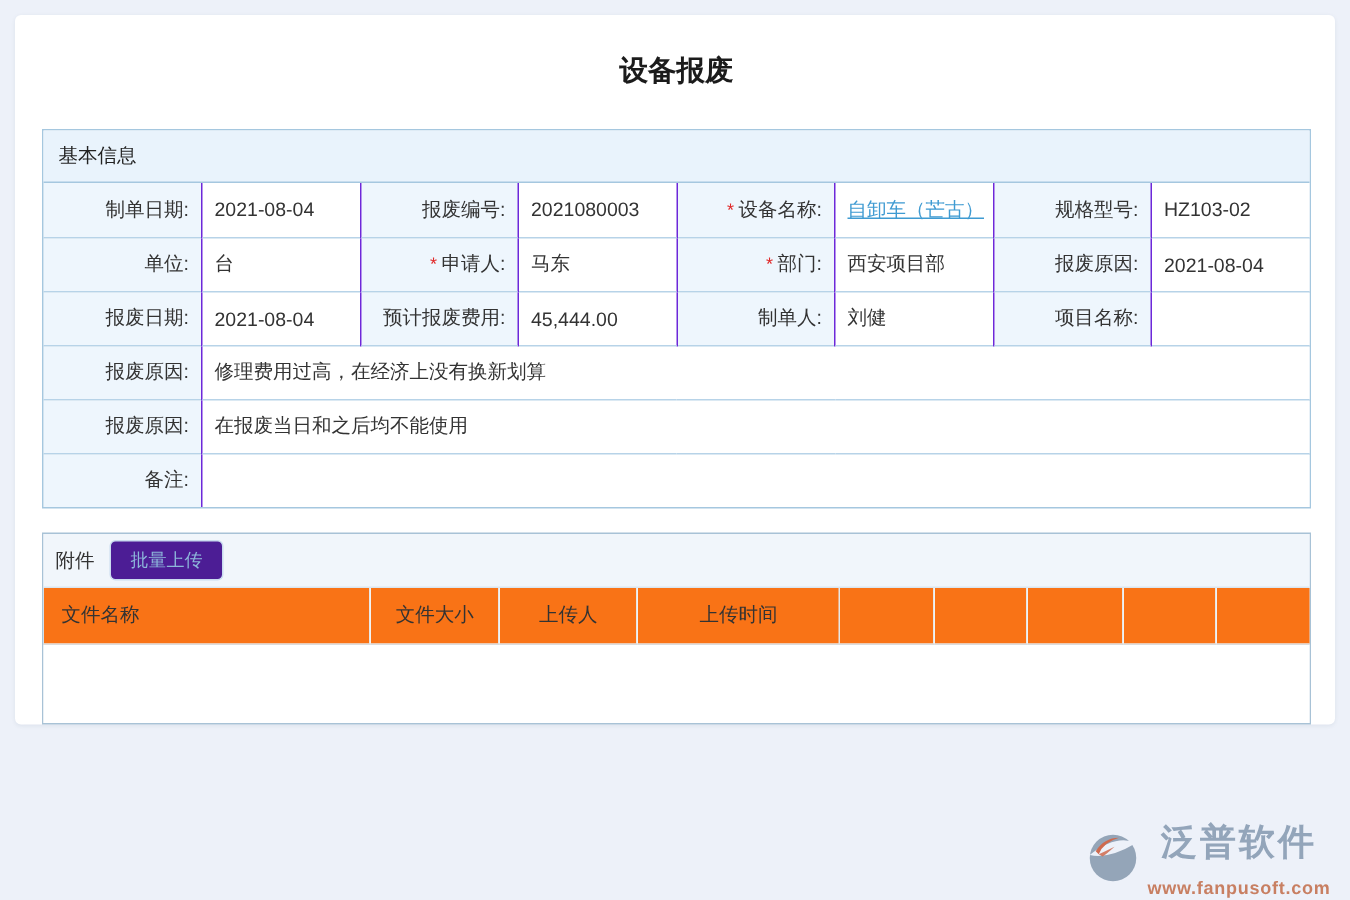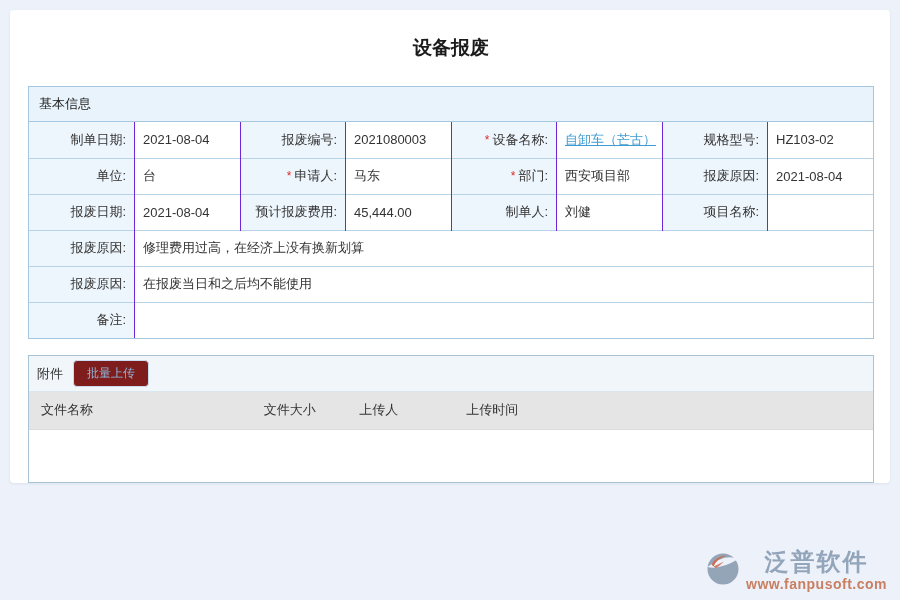--- a/index.html
+++ b/index.html
@@ -57,56 +57,56 @@
 
   .attach-panel { border: 1px solid #a8c2d6; margin-top: 16px; }
   .attach-header {
     background: #f1f6fb;
     padding: 4px 8px;
     display: flex; align-items: center; gap: 10px;
     font-size: 13px; color: #333;
     border-bottom: 1px solid #dbe6ef;
   }
   .btn-batch {
-    background: #7f1d1d;
+    background: #4c1d95;
     border: 1px solid #cadcef;
     color: #8db7da;
     font-size: 12px;
     padding: 4px 13px;
     border-radius: 4px;
     cursor: pointer;
     font-family: inherit;
   }
   .attach-table th {
     font-weight: normal;
     font-size: 13px; color: #333;
     height: 37px;
     border-right: 1px solid #e6e6e6;
     border-bottom: 1px solid #dcdcdc;
-    background: #e5e5e5;
+    background: #f97316;
     text-align: center;
     overflow: hidden; white-space: nowrap;
   }
   .attach-table th:last-child { border-right: none; }
   .attach-table th.file-name { text-align: left; padding-left: 12px; }
   .attach-body { height: 52px; background: #fff; }
 
   .brand {
     position: absolute; right: 13px; top: 549px;
     display: flex; align-items: center; gap: 5px;
     user-select: none;
   }
   .brand-text { display: flex; flex-direction: column; align-items: center; justify-content: center; }
   .brand-name {
     font-size: 24px; font-weight: bold;
     color: #93a5ba; letter-spacing: 2px; line-height: 1.05;
   }
   .brand-url {
-    font-size: 14px; font-weight: bold;
-    color: #c87f62; letter-spacing: 0.5px; margin-top: 2px;
+    font-size: 12px; font-weight: bold;
+    color: #c87f62; letter-spacing: 0.5px; margin-top: 11px;
   }
 </style>
 </head>
 <body>
 
 <div class="card">
 
   <h1 class="title">设备报废</h1>
 
   <section class="panel">

